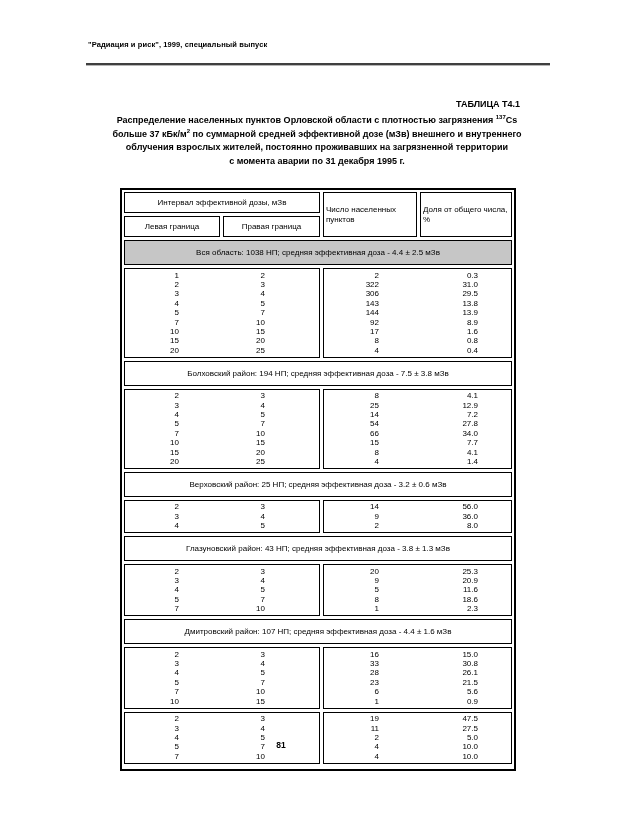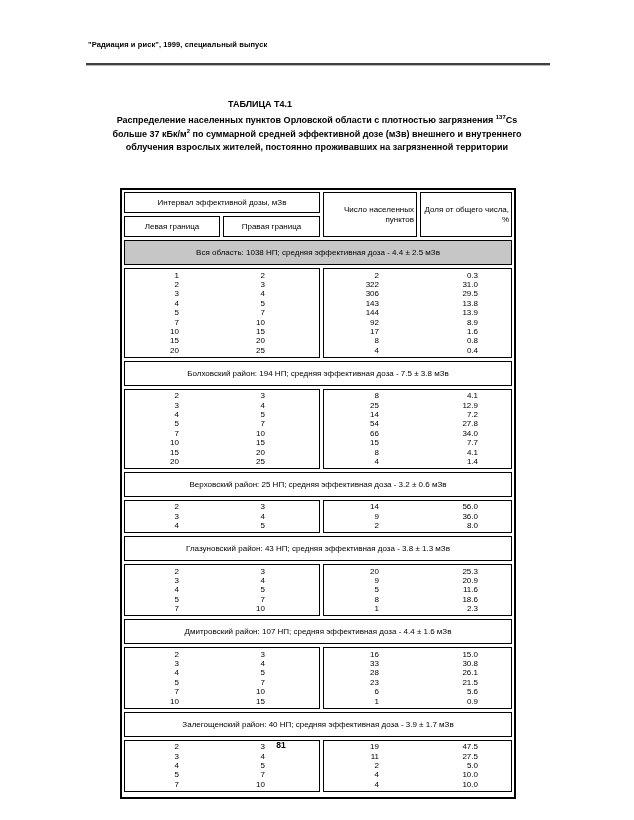--- a/index.html
+++ b/index.html
@@ -13,41 +13,41 @@
   .running-head {
     position:absolute; left:88px; top:40px;
     font-size:7.5px; font-weight:bold; letter-spacing:0.1px;
   }
   .head-rule {
     position:absolute; left:86px; top:63px; width:464px; height:3px;
     border-top:2px solid #3f3f3f; border-bottom:1px solid #b5b5b5;
   }
   .table-label {
     position:absolute; left:0; top:99px; width:520px;
-    text-align:center; font-size:9px; font-weight:bold;
+    text-align:right; font-size:9px; font-weight:bold;
   }
   .doc-title {
     position:absolute; left:57px; top:114px; width:520px;
     text-align:center; font-size:9px; font-weight:bold; line-height:13.5px;
   }
   .doc-title sup { font-size:6px; vertical-align:super; line-height:0; }
   .dose-table {
     position:absolute; left:120px; top:188px; width:396px;
     border:2px solid #000; background:#fff; padding:2px;
   }
   .hdr-grid {
     display:grid;
     grid-template-columns:96px 97px 94px 92px;
     grid-template-rows:21px 21px;
     gap:3px;
     margin-bottom:3px;
   }
   .hdr-cell {
     border:1px solid #000;
-    display:flex; align-items:center; justify-content:center; text-align:right;
+    display:flex; align-items:center; justify-content:center; text-align:left;
     font-size:8px; line-height:9.5px; padding:2px 2px;
   }
   .hdr-interval { grid-column:1 / span 2; grid-row:1; }
   .hdr-left  { grid-column:1; grid-row:2; }
   .hdr-right { grid-column:2; grid-row:2; }
   .hdr-count { grid-column:3; grid-row:1 / span 2; }
   .hdr-share { grid-column:4; grid-row:1 / span 2; }
   .section-band {
     border:1px solid #000; height:25px; margin-bottom:3px;
     display:flex; align-items:center; justify-content:center;
@@ -74,20 +74,21 @@
 <body>
 
 <div class="running-head">"Радиация и риск", 1999, специальный выпуск</div>
 <div class="head-rule"></div>
 
 <div class="table-label">ТАБЛИЦА Т4.1</div>
 <div class="doc-title" id="doc-title">
     <div><span>Распределение населенных пунктов Орловской области с плотностью загрязнения </span><sup>137</sup><span>Cs</span></div>
     <div><span>больше 37 кБк/м</span><sup>2</sup><span> по суммарной средней эффективной дозе (мЗв) внешнего и внутреннего</span></div>
     <div><span>облучения взрослых жителей, постоянно проживавших на загрязненной территории</span></div>
+    <div><span>с момента аварии по 31 декабря 1995 г.</span></div>
   </div>
 
 <div class="dose-table">
   <div class="hdr-grid">
     <div class="hdr-cell hdr-interval">Интервал эффективной дозы, мЗв</div>
     <div class="hdr-cell hdr-share">Доля от общего числа, %</div>
     <div class="hdr-cell hdr-count">Число населенных пунктов</div>
     <div class="hdr-cell hdr-left">Левая граница</div>
     <div class="hdr-cell hdr-right">Правая граница</div>
   </div>
@@ -368,21 +369,20 @@
           <div class="num-line">
             <span class="n3">6</span>
             <span class="n4">5.6</span>
           </div>
           <div class="num-line">
             <span class="n3">1</span>
             <span class="n4">0.9</span>
           </div>
         </div>
       </div>
-      <div class="section-band">Залегощенский район: 40 НП; средняя эффективная доза - 3.9 ± 1.7 мЗв</div>
       <div class="data-block">
         <div class="data-cell">
           <div class="num-line">
             <span class="n1">2</span>
             <span class="n2">3</span>
           </div>
           <div class="num-line">
             <span class="n1">3</span>
             <span class="n2">4</span>
           </div>

